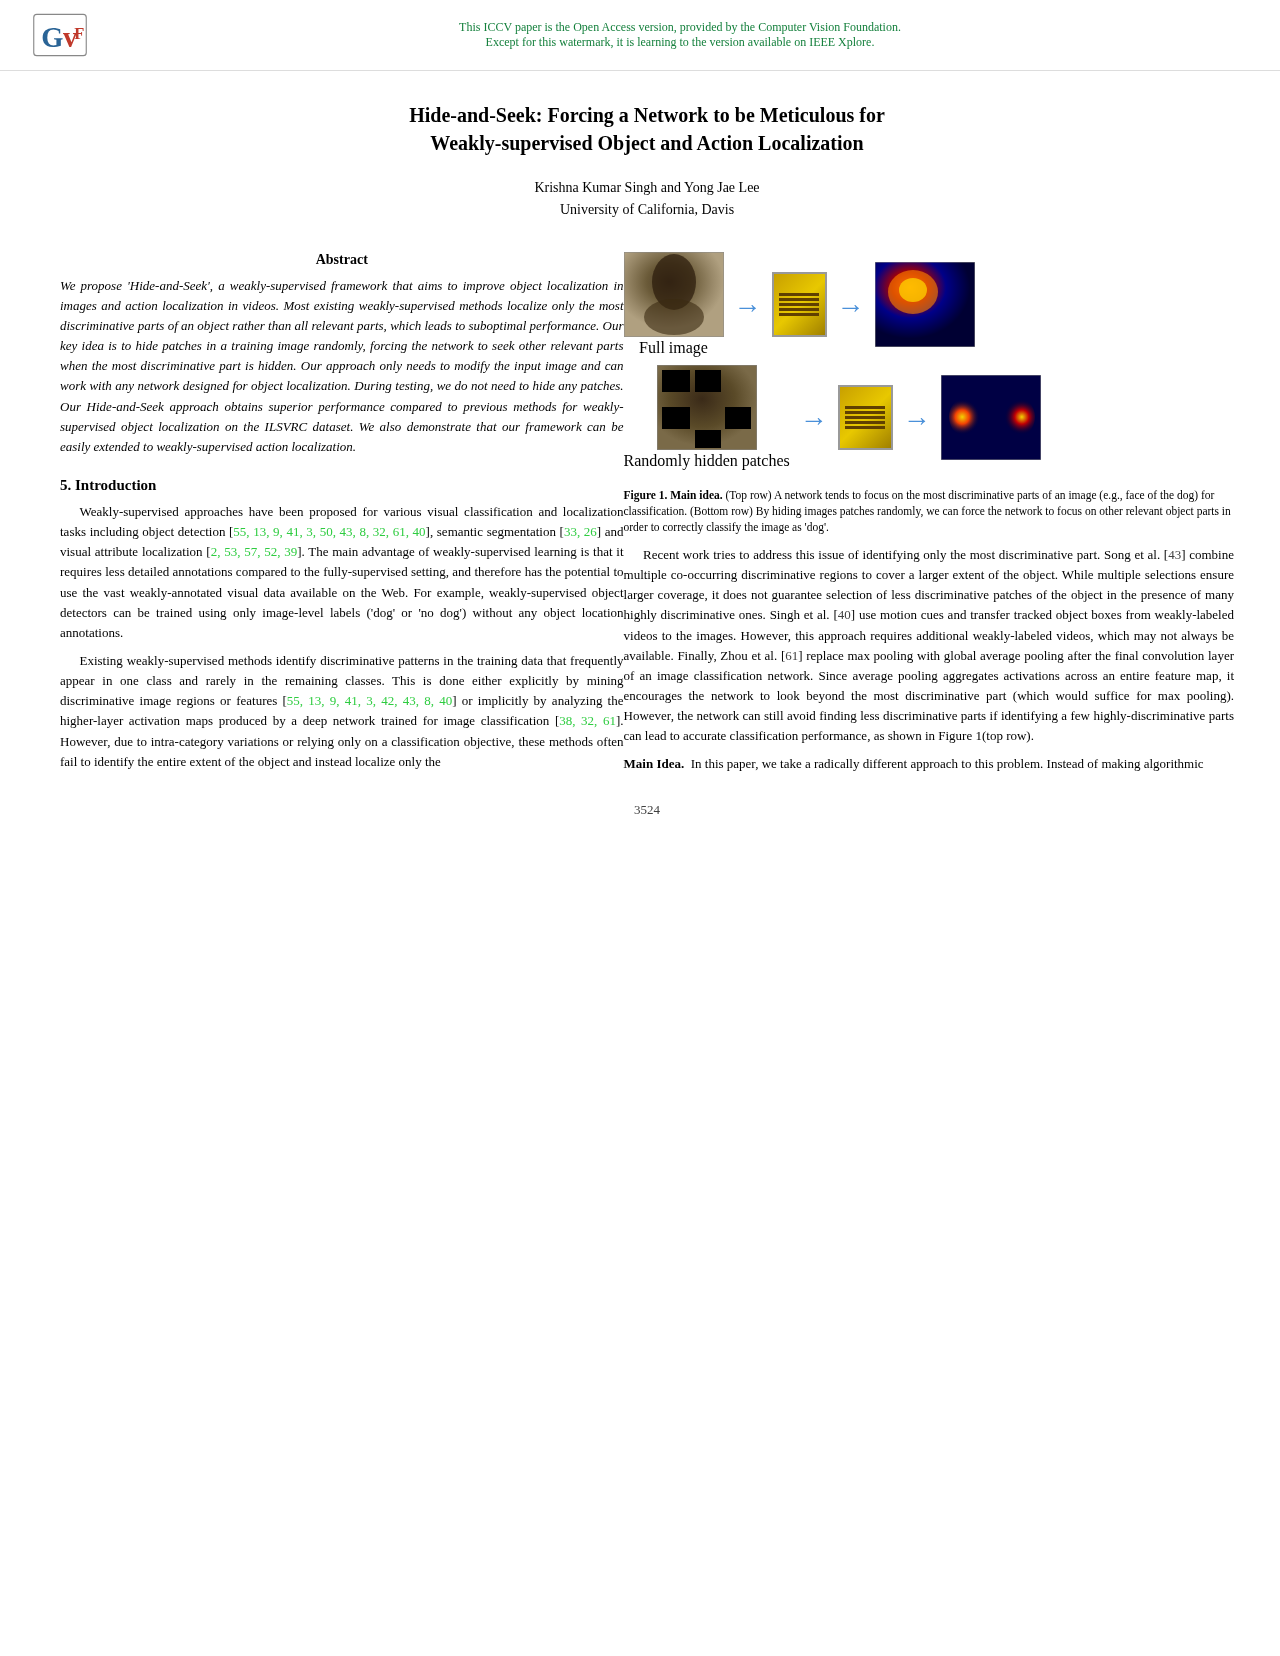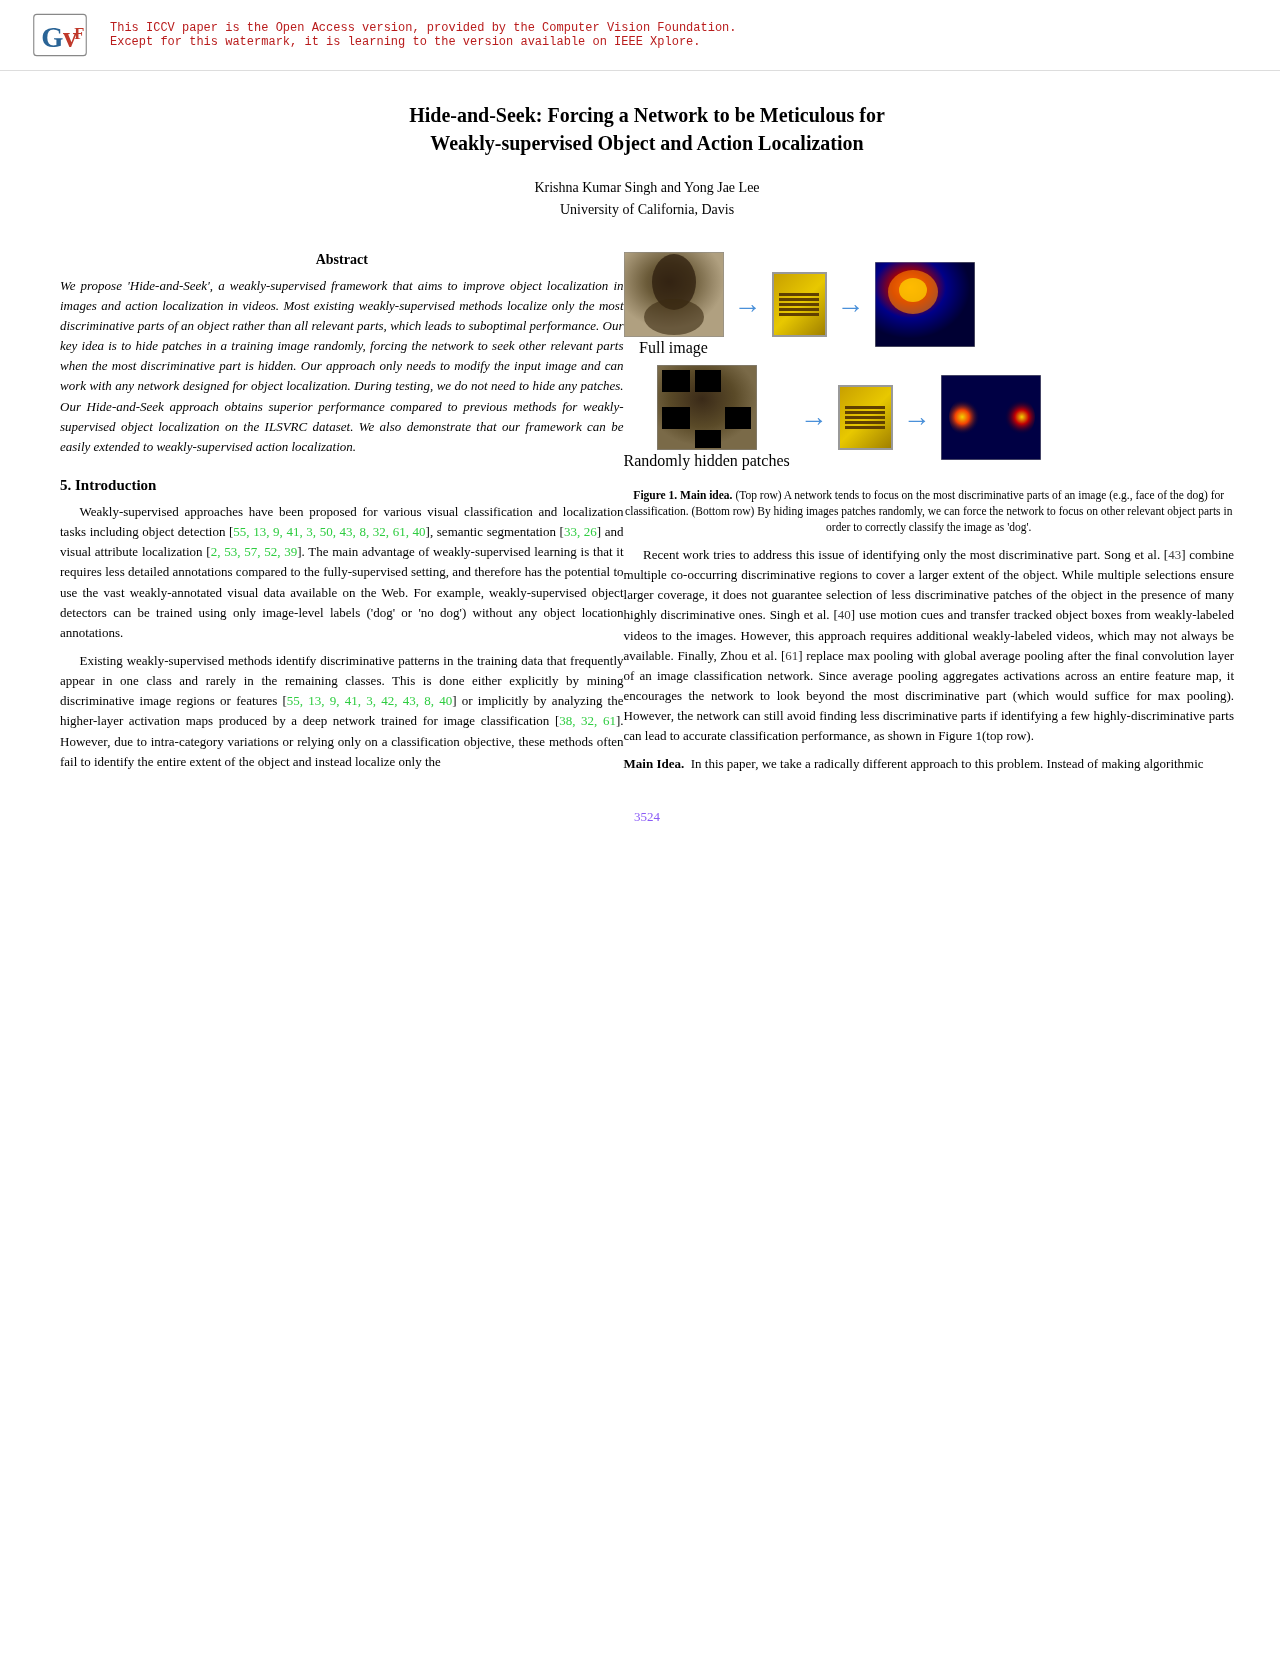--- a/index.html
+++ b/index.html
@@ -26,23 +26,24 @@
       background: #fff;
     }
     .cvf-logo {
       width: 60px;
       height: 50px;
       margin-right: 20px;
       flex-shrink: 0;
     }
     .header-text {
       font-size: 12px;
-      color: #b91c1c;
+      color: #15803d;
+      text-align: center;
       flex: 1;
-      font-family: Liberation Mono, monospace;
+      font-family: Liberation Serif, serif;
     }
 
     
     .main-content {
       padding: 30px 46px 40px 60px;
     }
 
     
     .paper-title {
       text-align: center;
@@ -115,32 +116,32 @@
     .figure-row {
       display: flex;
       align-items: center;
       margin-bottom: 8px;
       gap: 6px;
     }
     .figure-caption {
       font-size: 11.5px;
       line-height: 1.4;
       margin-top: 17px;
-      text-align: center;
+      text-align: left;
     }
     .figure-caption b {
       font-weight: bold;
     }
 
     
     .page-number {
       text-align: center;
       font-size: 13px;
-      margin-top: 26px;
-      color: #8b5cf6;
+      margin-top: 19px;
+      color: #404040;
     }
     .cnn-box {
       width: 55px;
       height: 65px;
       background: linear-gradient(135deg, #c8a000 0%, #e8c800 50%, #a08000 100%);
       border: 2px solid #999;
       display: flex;
       flex-direction: column;
       justify-content: center;
       align-items: center;

